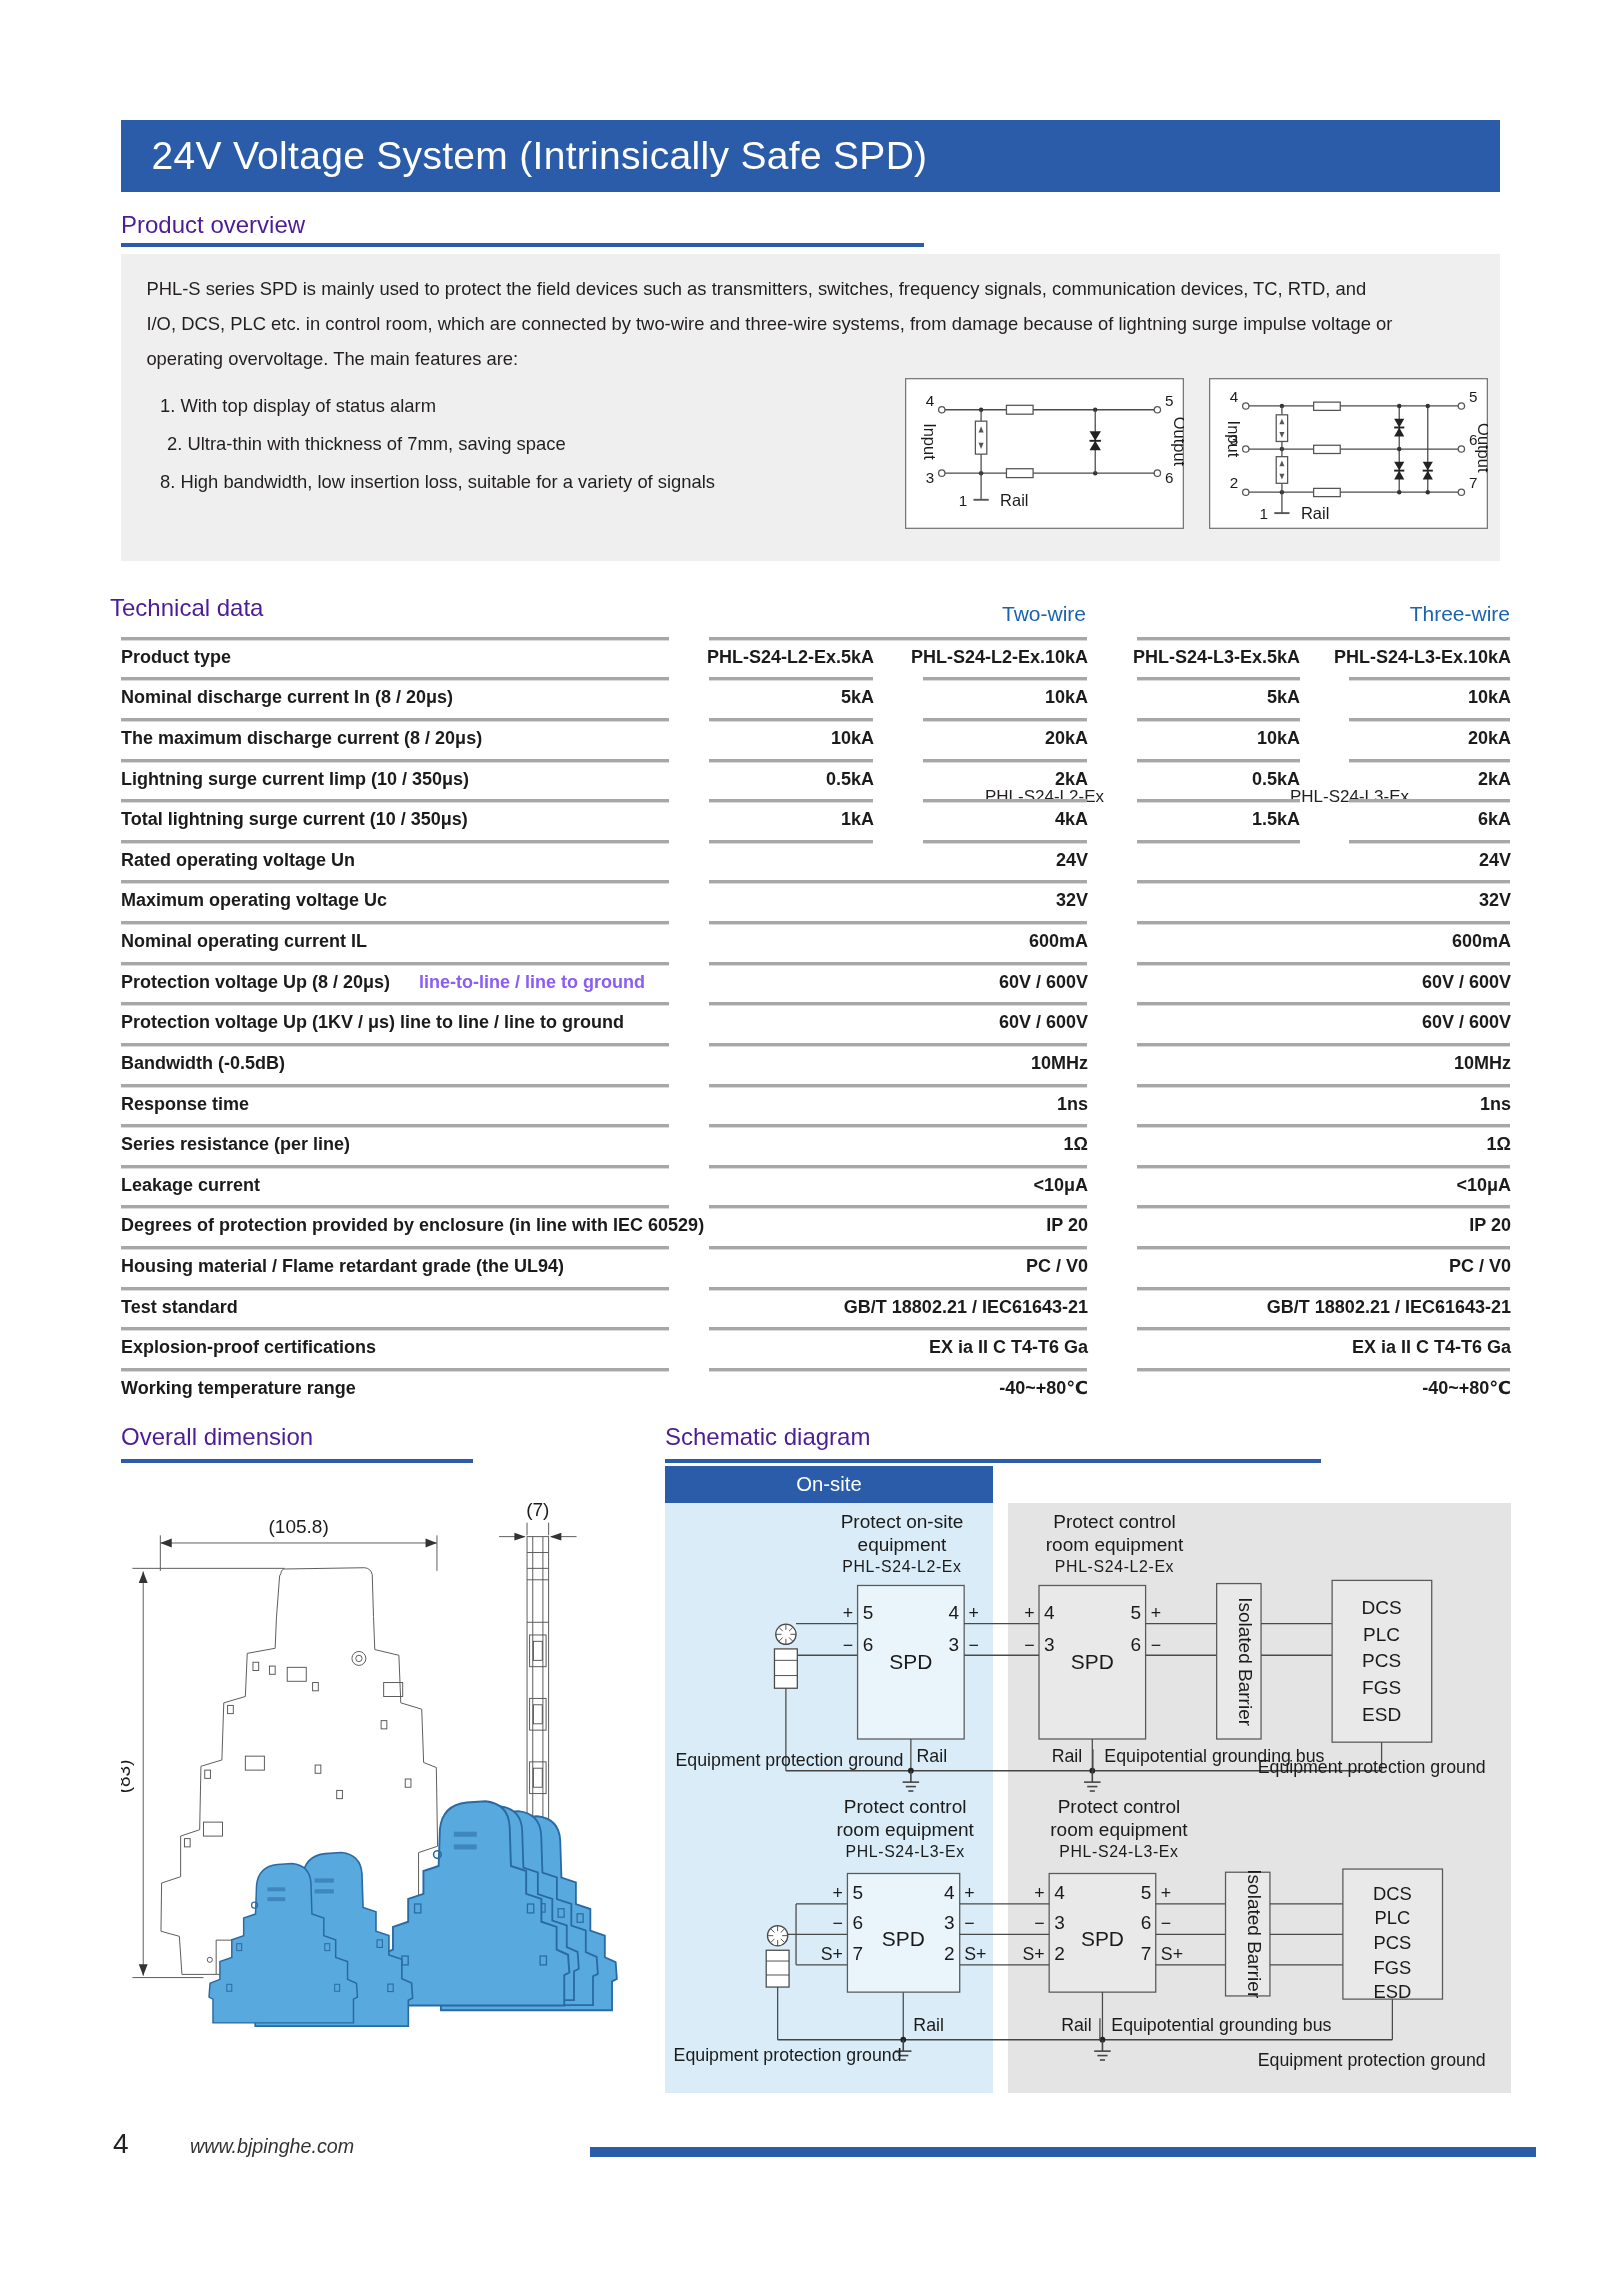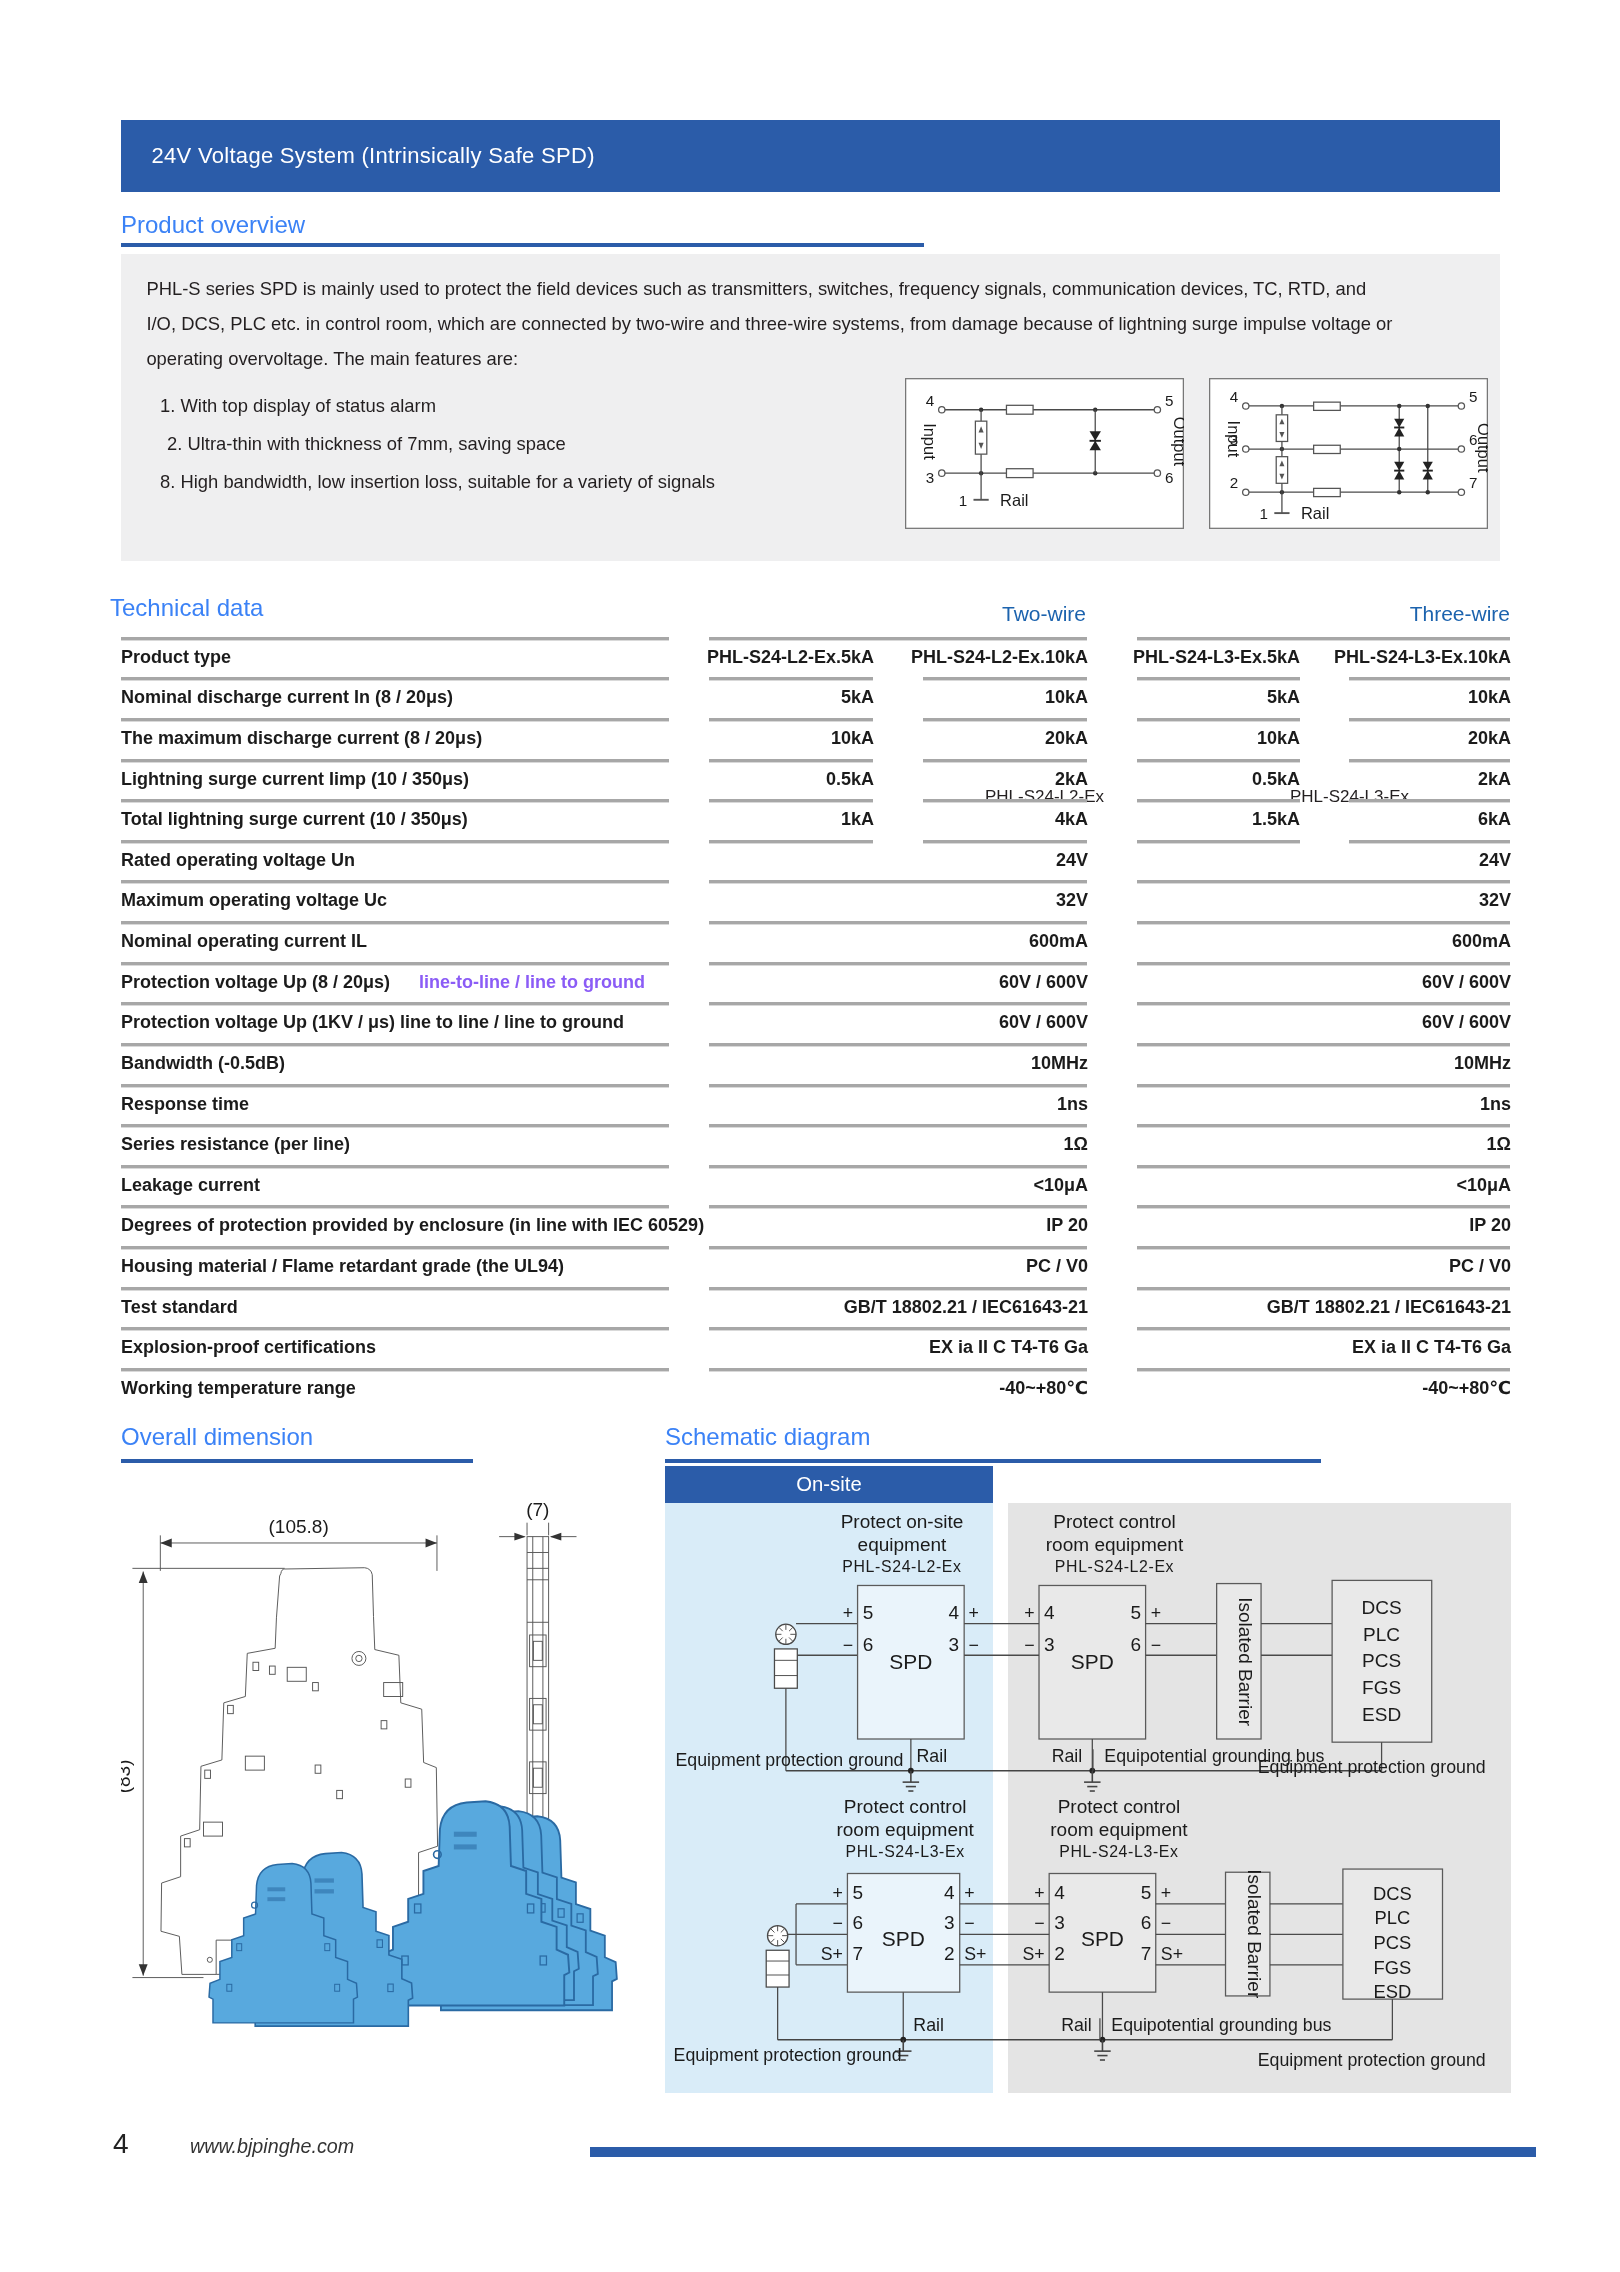--- a/index.html
+++ b/index.html
@@ -2,23 +2,23 @@
 <html style="font-size:10.2px"><head>
 <meta charset="utf-8">
 <style>
   html,body{margin:0;padding:0;background:#fff;}
   #page{position:relative;width:1620px;height:2273px;background:#ffffff;overflow:hidden;
         font-family:"Liberation Sans","DejaVu Sans",sans-serif;color:#1b1b1b;}
   .abs{position:absolute;}
   
   .title-bar{left:121px;top:120px;width:1379px;height:72px;background:#2b5ca9;}
   .title-bar span{position:absolute;left:30.5px;top:0;height:72px;line-height:72px;
-      color:#ffffff;font-size:22px;letter-spacing:0.3px;white-space:nowrap;}
+      color:#ffffff;font-size:39px;letter-spacing:0.3px;white-space:nowrap;}
   
-  .sec-h{font-size:24px;color:#3b82f6;white-space:nowrap;}
+  .sec-h{font-size:24px;color:#4c1d95;white-space:nowrap;}
   .underline{height:4.4px;background:#2b5ca9;}
   
   .gray-box{left:121px;top:254px;width:1379px;height:307px;background:#efeff0;}
   .ov-line{position:absolute;left:25.4px;font-size:18.4px;color:#231f20;white-space:nowrap;}
   .ov-feat{position:absolute;left:39px;font-size:18.4px;color:#231f20;white-space:nowrap;}
   .mini-cap{position:absolute;top:533px;width:279px;text-align:center;font-size:17px;color:#231f20;}
   
   .grp-h{position:absolute;top:602px;width:190px;text-align:right;font-size:21px;color:#1c63ae;white-space:nowrap;}
   .trow{position:absolute;left:121px;width:1390px;height:41px;font-weight:bold;}
   .seg{position:absolute;top:0;height:2.5px;background:#a7a7a7;border-bottom:1.3px solid #d9d9d9;}

